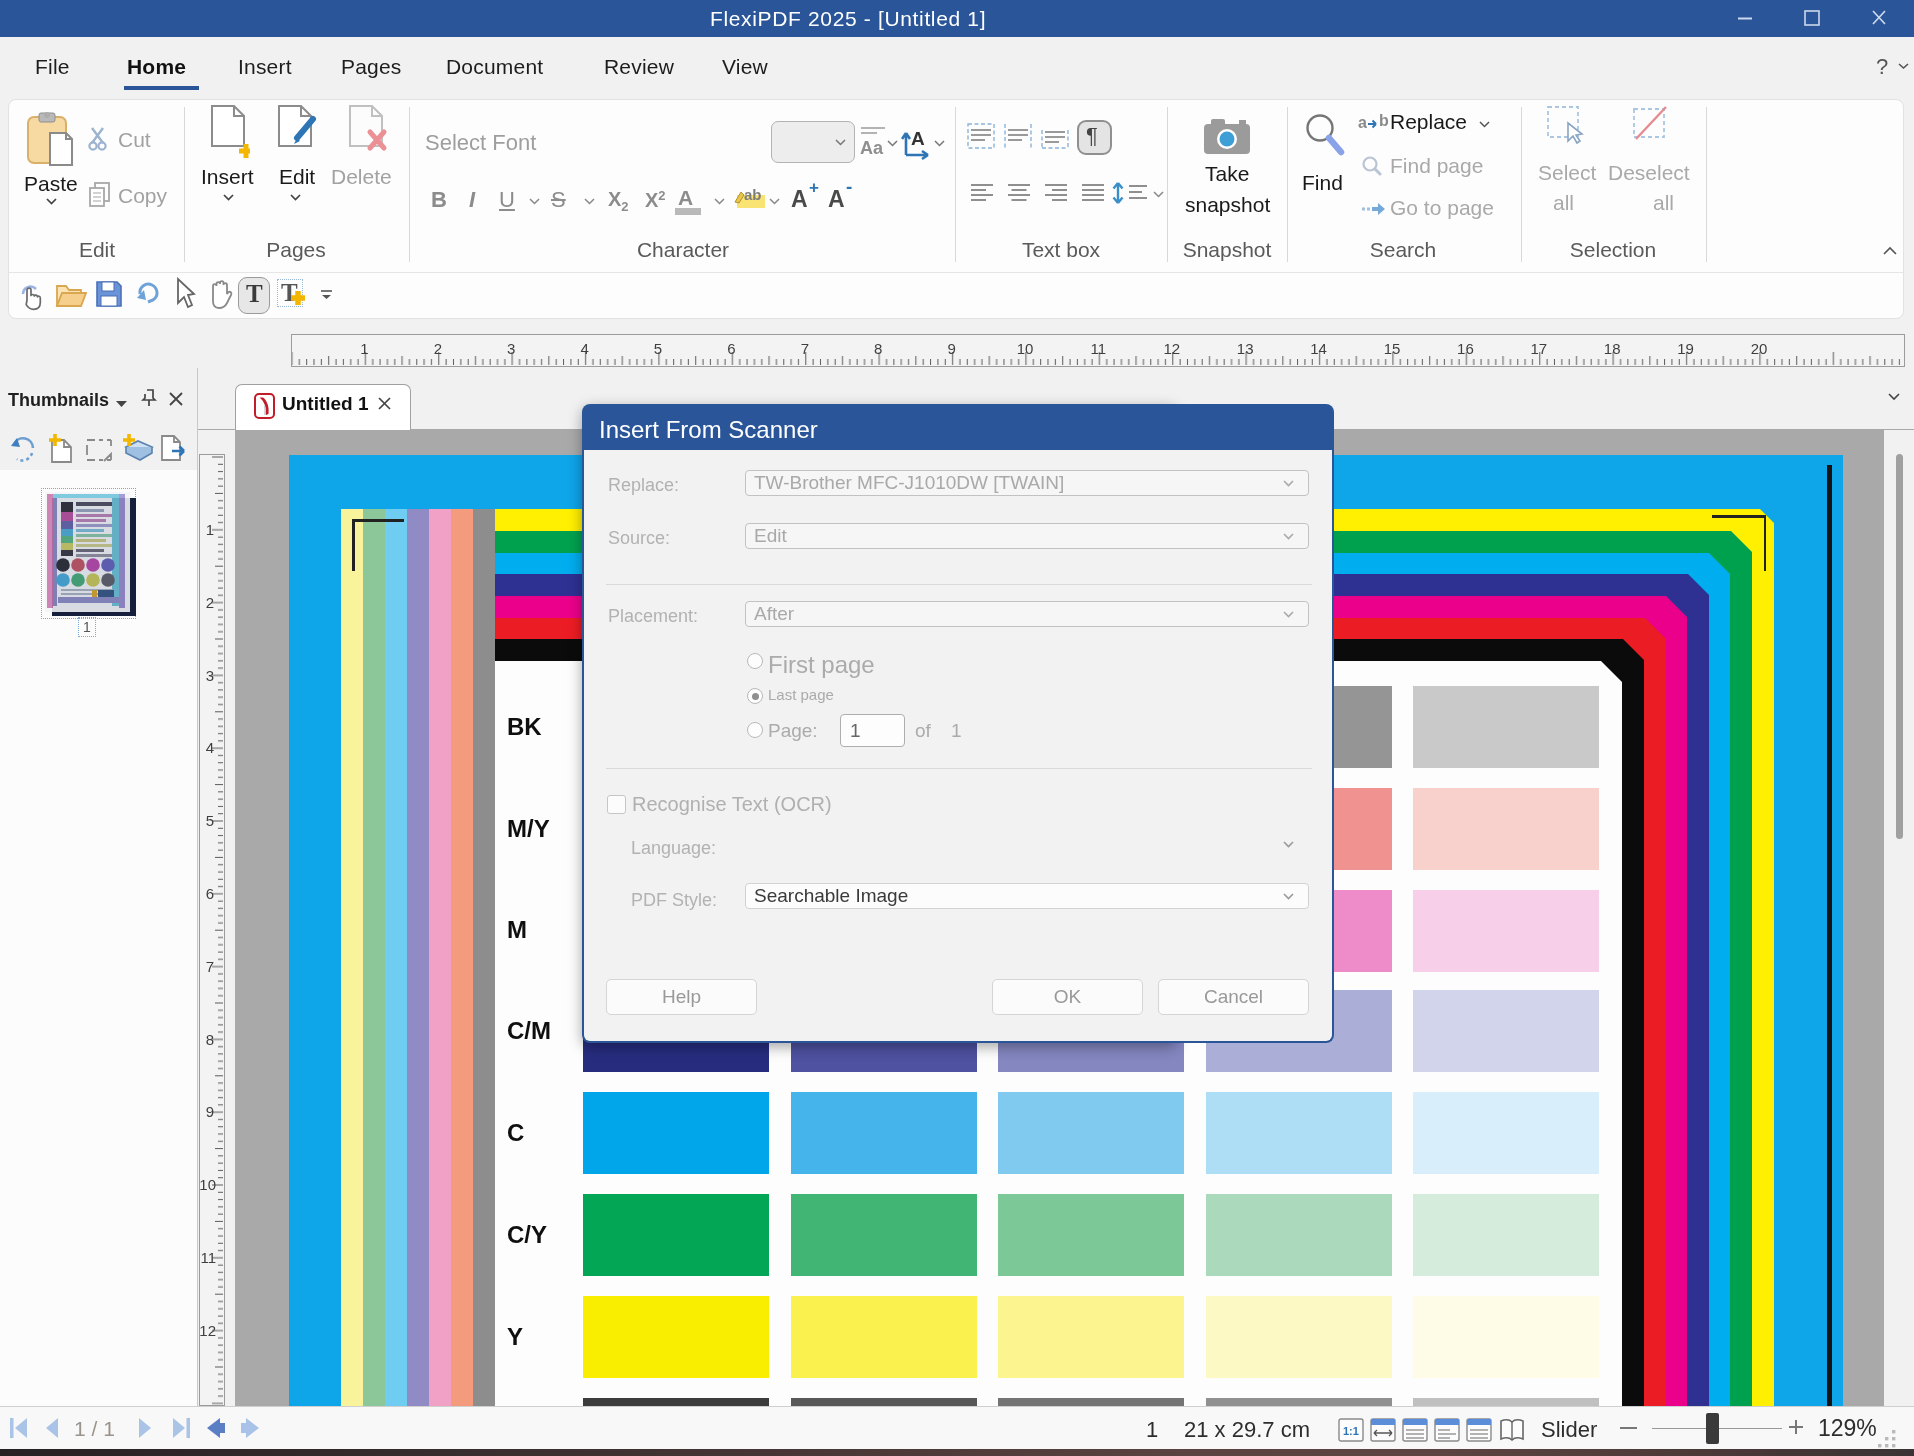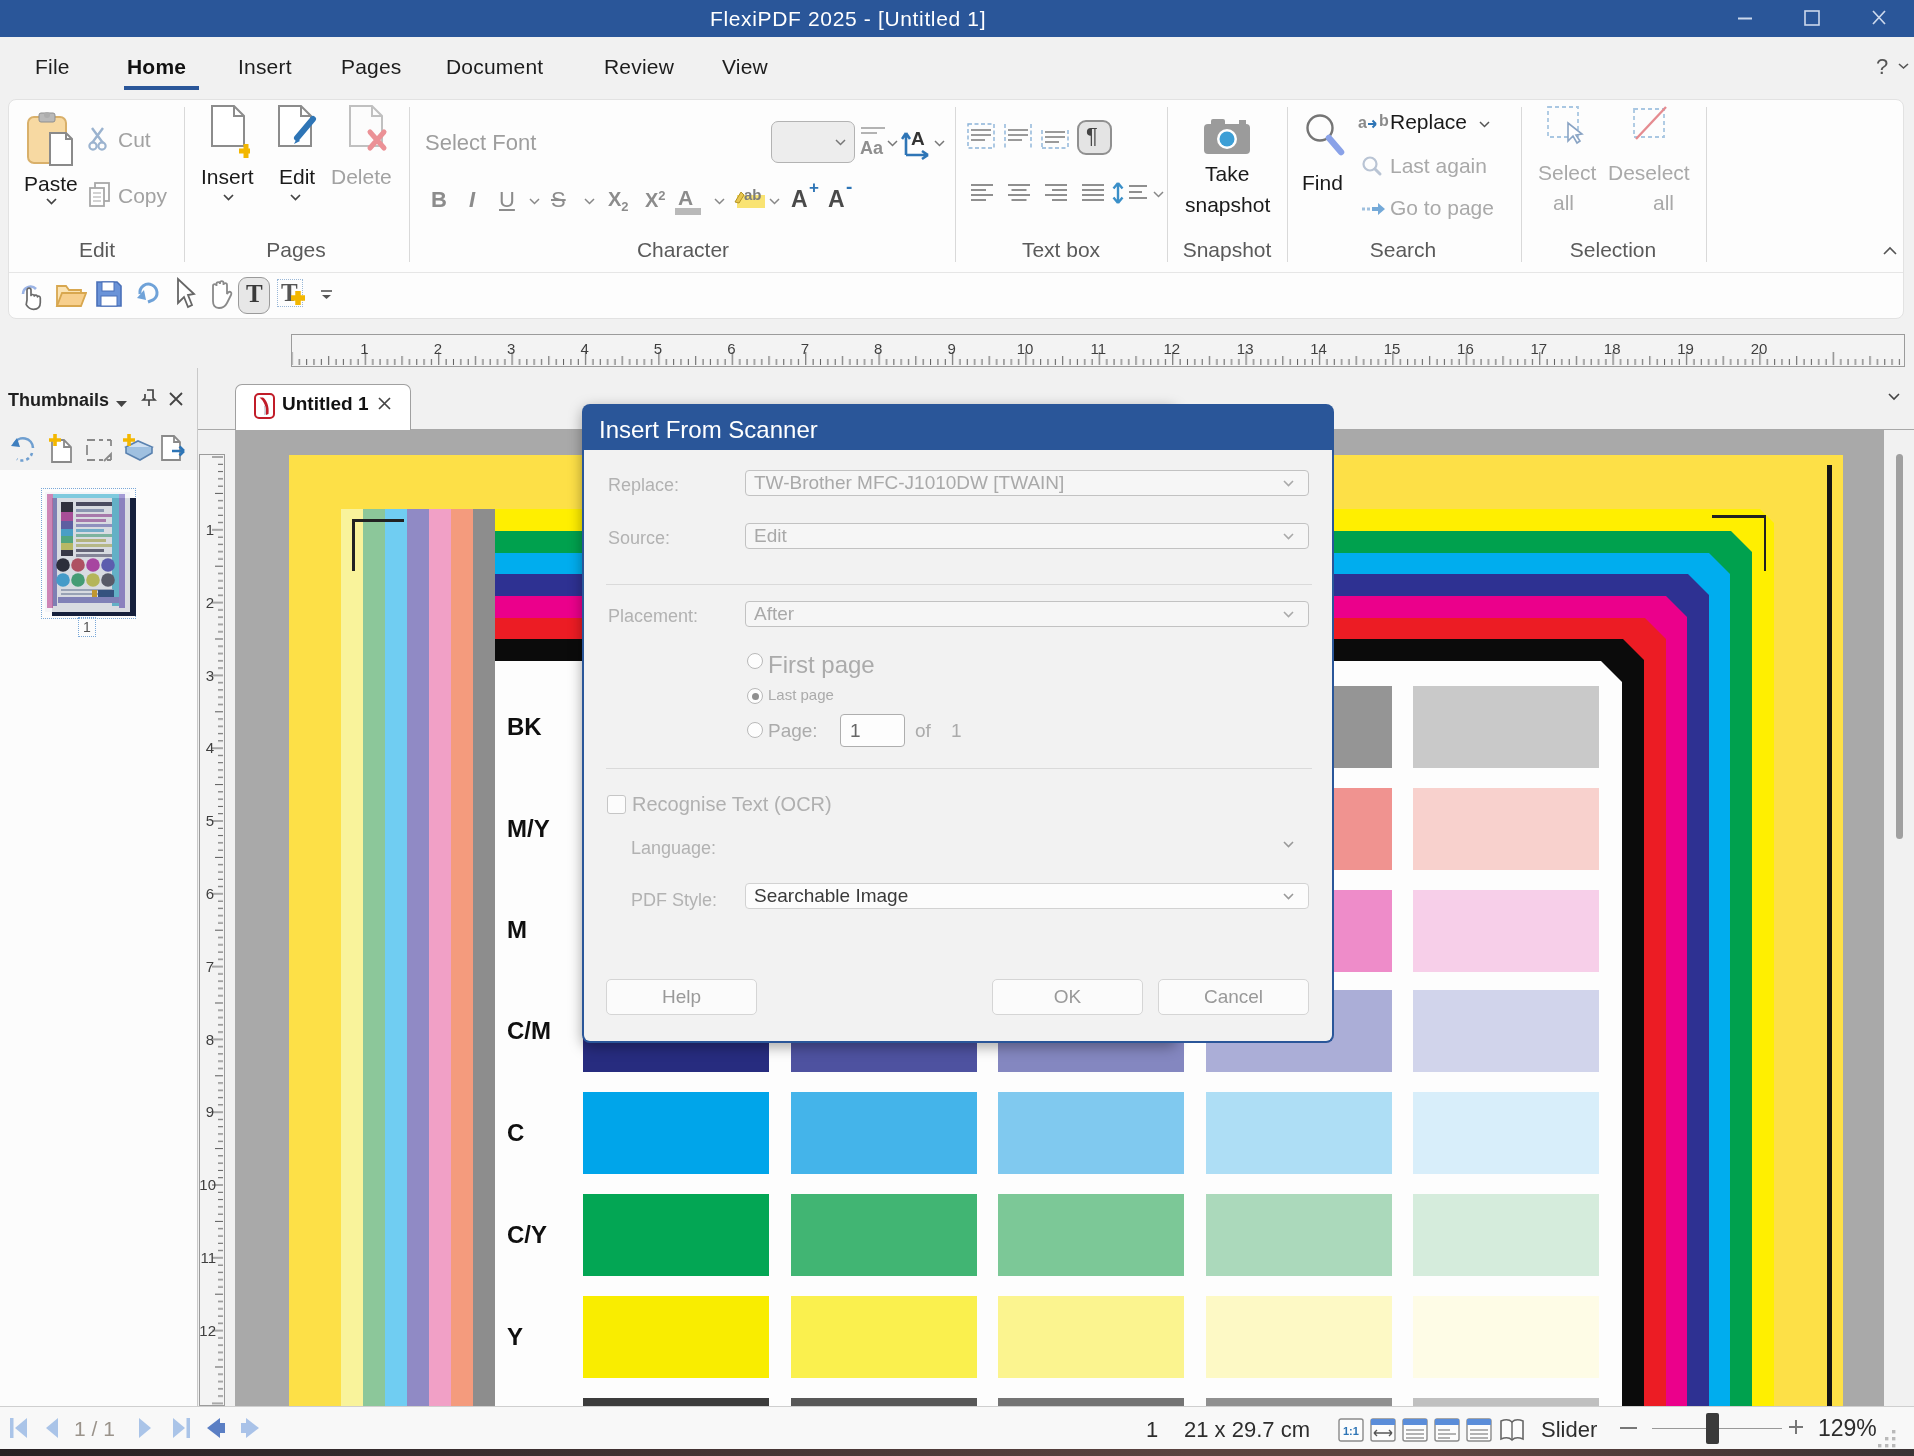--- a/index.html
+++ b/index.html
@@ -24,21 +24,21 @@
   #hruler{left:291px;top:334px;width:1614px;height:33px;background:#f3f3f3;border:1px solid #9b9b9b;box-sizing:border-box;}
   #vruler{left:199px;top:454px;width:26px;height:952px;background:#f3f3f3;border:1px solid #9b9b9b;box-sizing:border-box;}
   
   #panel{left:0;top:368px;width:197px;height:1038px;background:#f1f1f1;}
   #panelwhite{left:0;top:470px;width:197px;height:936px;background:#fcfcfc;}
   #panelsep{left:197px;top:368px;width:1px;height:1038px;background:#c9c9c9;}
   
   #tabline{left:198px;top:429px;width:1716px;height:1px;background:#a8a8a8;}
   #tab{left:235px;top:384px;width:176px;height:46px;background:#fff;border:1px solid #a0a0a0;border-bottom:none;border-radius:7px 7px 0 0;box-sizing:border-box;}
   #canvas{left:235px;top:430px;width:1649px;height:976px;background:#a9a9a9;}
-  #page{left:289px;top:455px;width:1554px;height:951px;background:#fde047;overflow:hidden;}
+  #page{left:289px;top:455px;width:1554px;height:951px;background:#0ea5e9;overflow:hidden;}
   
   #sbtrack{left:1884px;top:430px;width:30px;height:976px;background:#f1f1f1;}
   #sbthumb{left:1896px;top:454px;width:7px;height:385px;background:#a0a0a0;border-radius:4px;}
   
   #dlg{left:582px;top:404px;width:596px;height:639px;border-radius:9px;box-shadow:0 4px 14px rgba(0,0,0,.35);}
   #dlgtitle{left:0;top:0;width:752px;height:46px;background:#2a5699;border-radius:8px 8px 0 0;}
   #dlgbody{left:0;top:46px;width:752px;height:593px;background:#f2f2f2;border:2px solid #2a5699;border-top:none;border-radius:0 0 8px 8px;box-sizing:border-box;}
   .dlabel{font-size:18px;color:#b2b2b2;}
   .combo{left:163px;width:564px;height:26px;box-sizing:border-box;border:1px solid #c2c2c2;border-radius:4px;background:#f6f6f6;font-size:19px;color:#a9a9a9;line-height:24px;padding-left:8px;}
   .combo2{left:163px;width:564px;height:26px;box-sizing:border-box;border:1px solid #d2d2d2;border-radius:4px;background:#fcfcfc;font-size:19px;color:#3a3a3a;line-height:24px;padding-left:8px;}
@@ -243,21 +243,21 @@
     </svg>
   <div class="abs" style="left:1379px;top:112px;font-size:16px;color:#8a8a8a;font-weight:bold">b</div>
   <div class="abs" style="left:1390px;top:110px;font-size:21px;color:#1a1a1a">Replace</div>
   <svg class="abs chev" style="left:1478px;top:120px" viewBox="0 0 13 8">
       <path d="M2 2 L6.5 6.5 L11 2" stroke="#555" stroke-width="1.5" fill="none"></path>
     </svg>
   <svg class="abs" style="left:1361px;top:155px;width:22px;height:22px" viewBox="0 0 22 22">
     <circle cx="9" cy="9" r="6.5" fill="none" stroke="#b9c4d4" stroke-width="2.2"></circle>
     <path d="M14 14 L19 19" stroke="#b9c4d4" stroke-width="3" stroke-linecap="round"></path>
   </svg>
-  <div class="abs" style="left:1390px;top:154px;font-size:21px;color:#a9a9a9">Last again</div>
+  <div class="abs" style="left:1390px;top:154px;font-size:21px;color:#a9a9a9">Find page</div>
   <svg class="abs" style="left:1361px;top:202px;width:26px;height:14px" viewBox="0 0 26 14">
     <path d="M1 7 h3 M6 7 h3" stroke="#9fc0de" stroke-width="3" fill="none"></path>
     <path d="M11 7 h8 M24 7 l-7 -6 l0 12 Z" stroke="none" fill="#74a9d8"></path>
     <rect x="11" y="5" width="8" height="4" fill="#74a9d8"></rect>
   </svg>
   <div class="abs" style="left:1390px;top:196px;font-size:21px;color:#a9a9a9">Go to page</div>
 
   <svg class="abs" style="left:1546px;top:105px;width:40px;height:40px" viewBox="0 0 40 40">
     <rect x="2" y="2" width="30" height="30" fill="none" stroke="#a9c7e2" stroke-width="1.8" stroke-dasharray="4 3"></rect>
     <path d="M22 18 L22 36 L27 31 L31 38 L34 36 L30 30 L36 29 Z" fill="#fff" stroke="#8aa4c4" stroke-width="1.6"></path>

